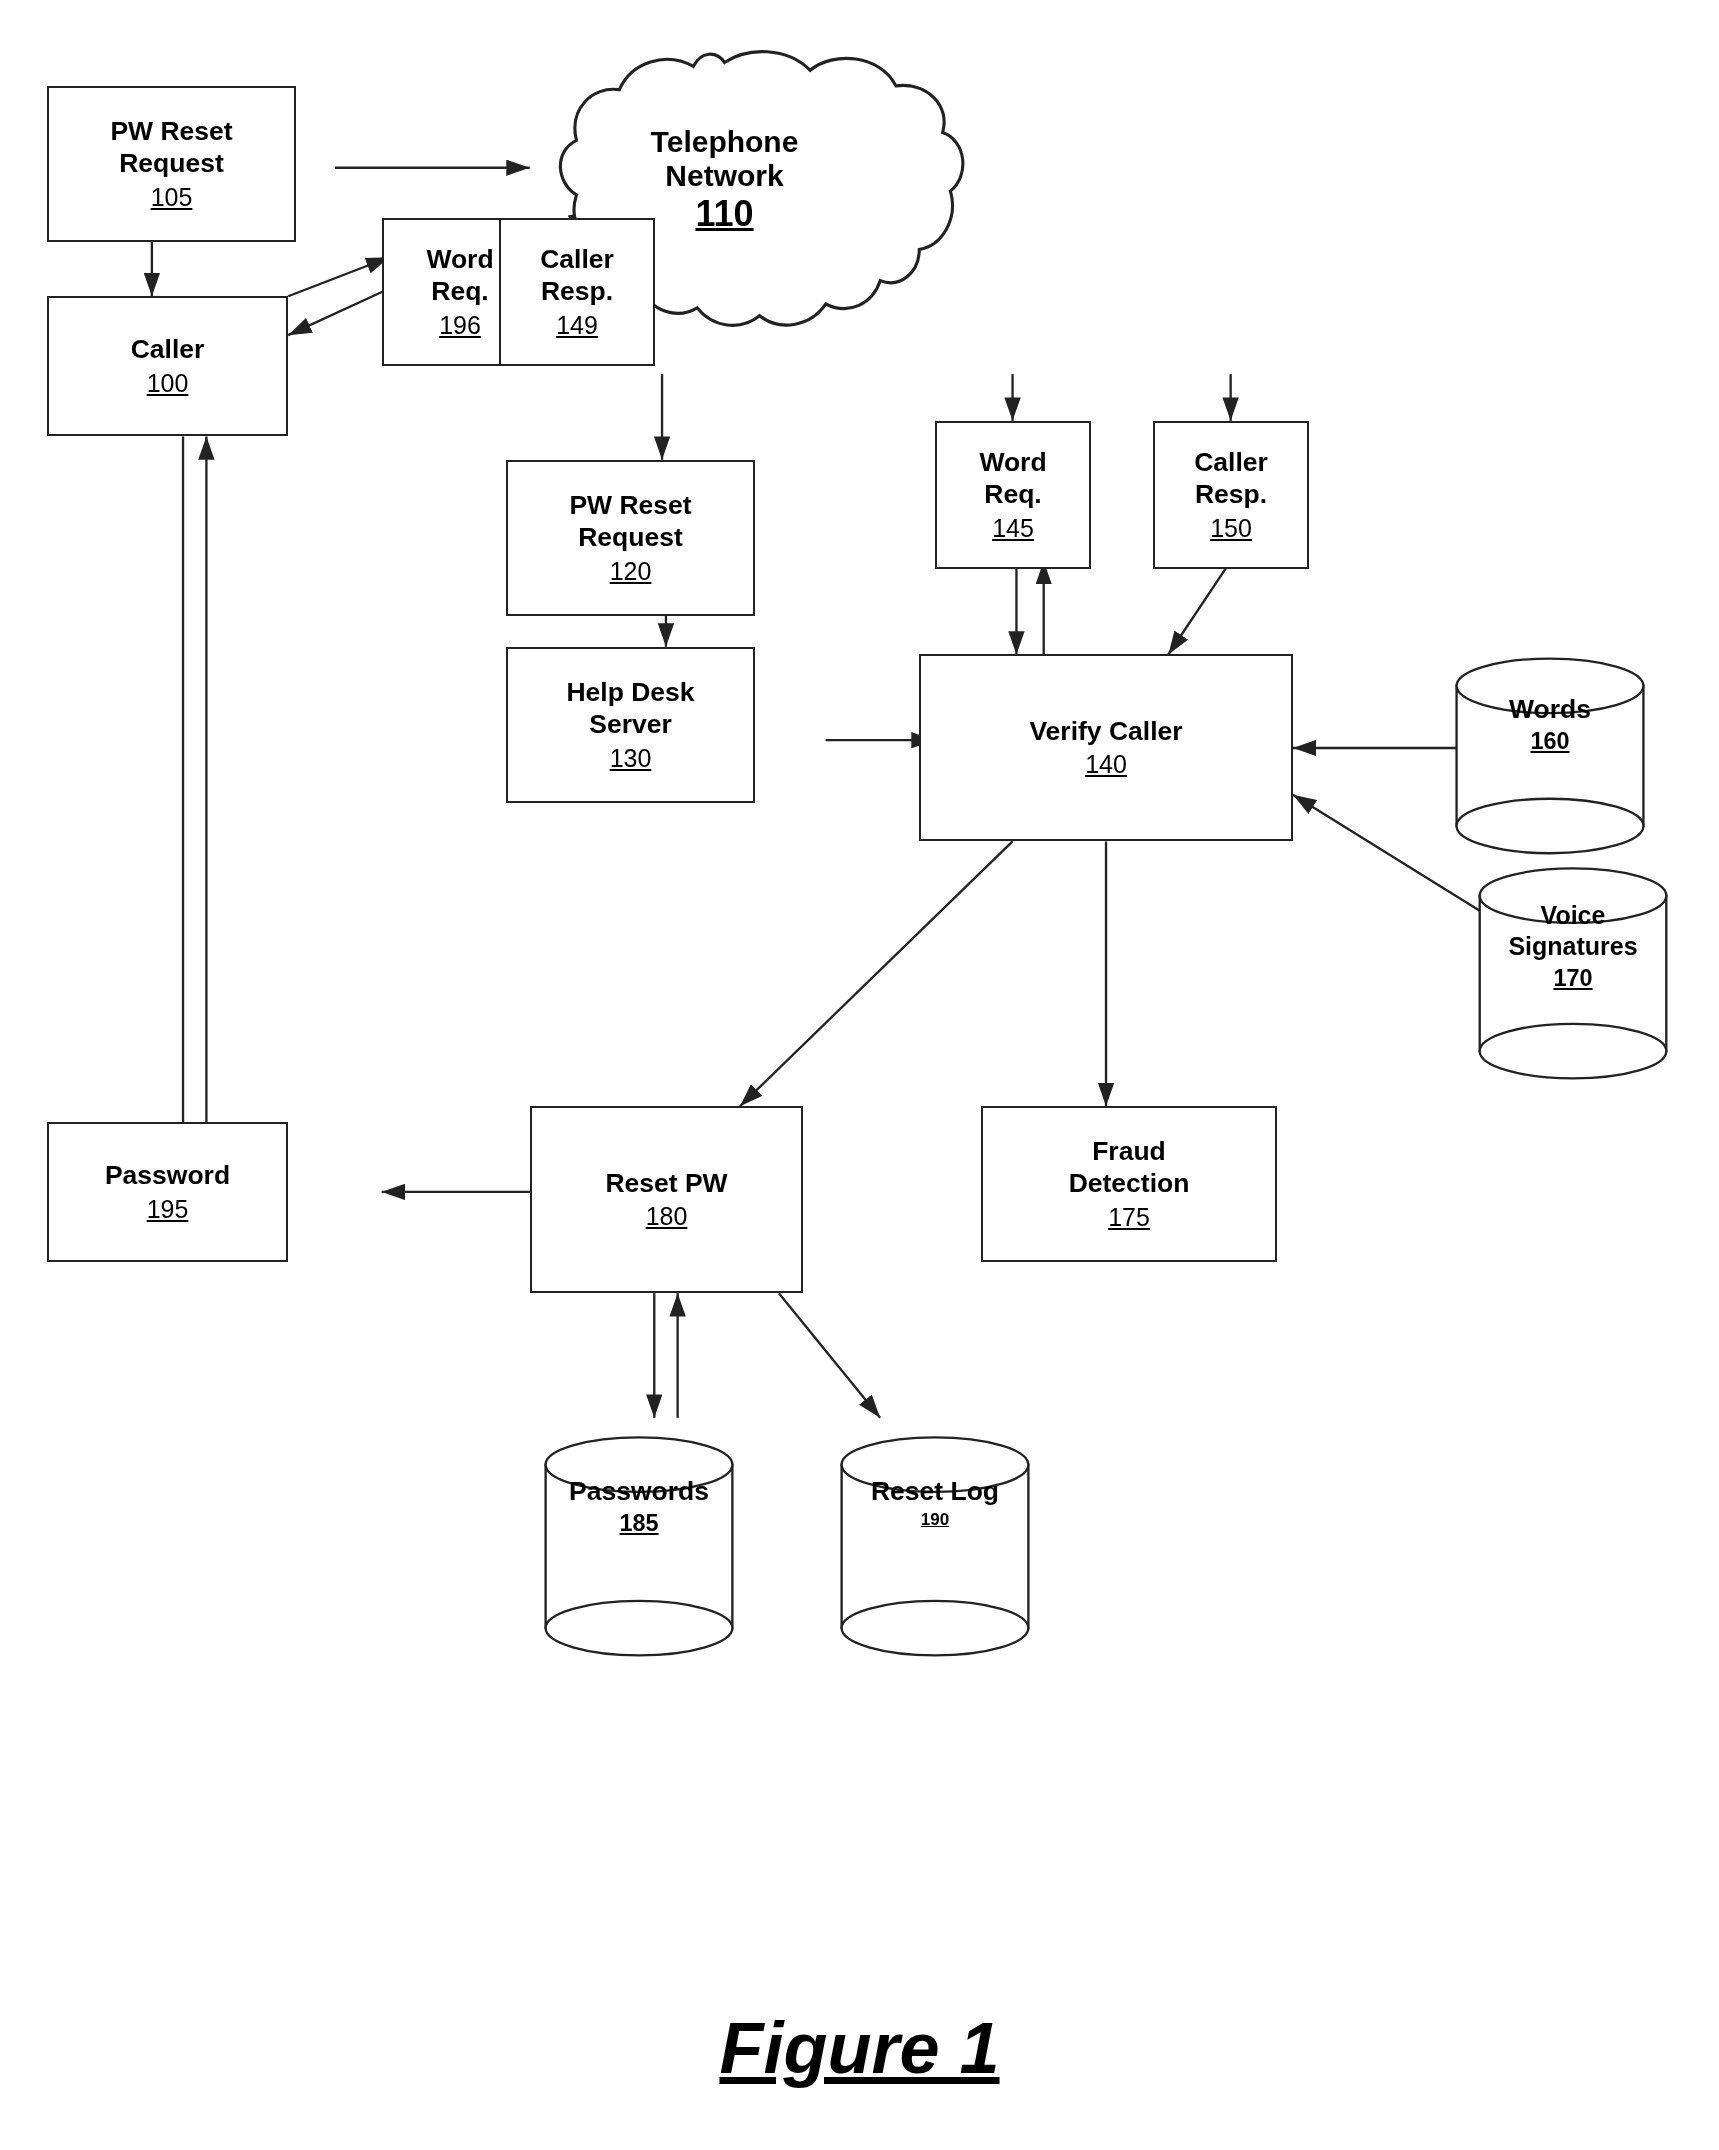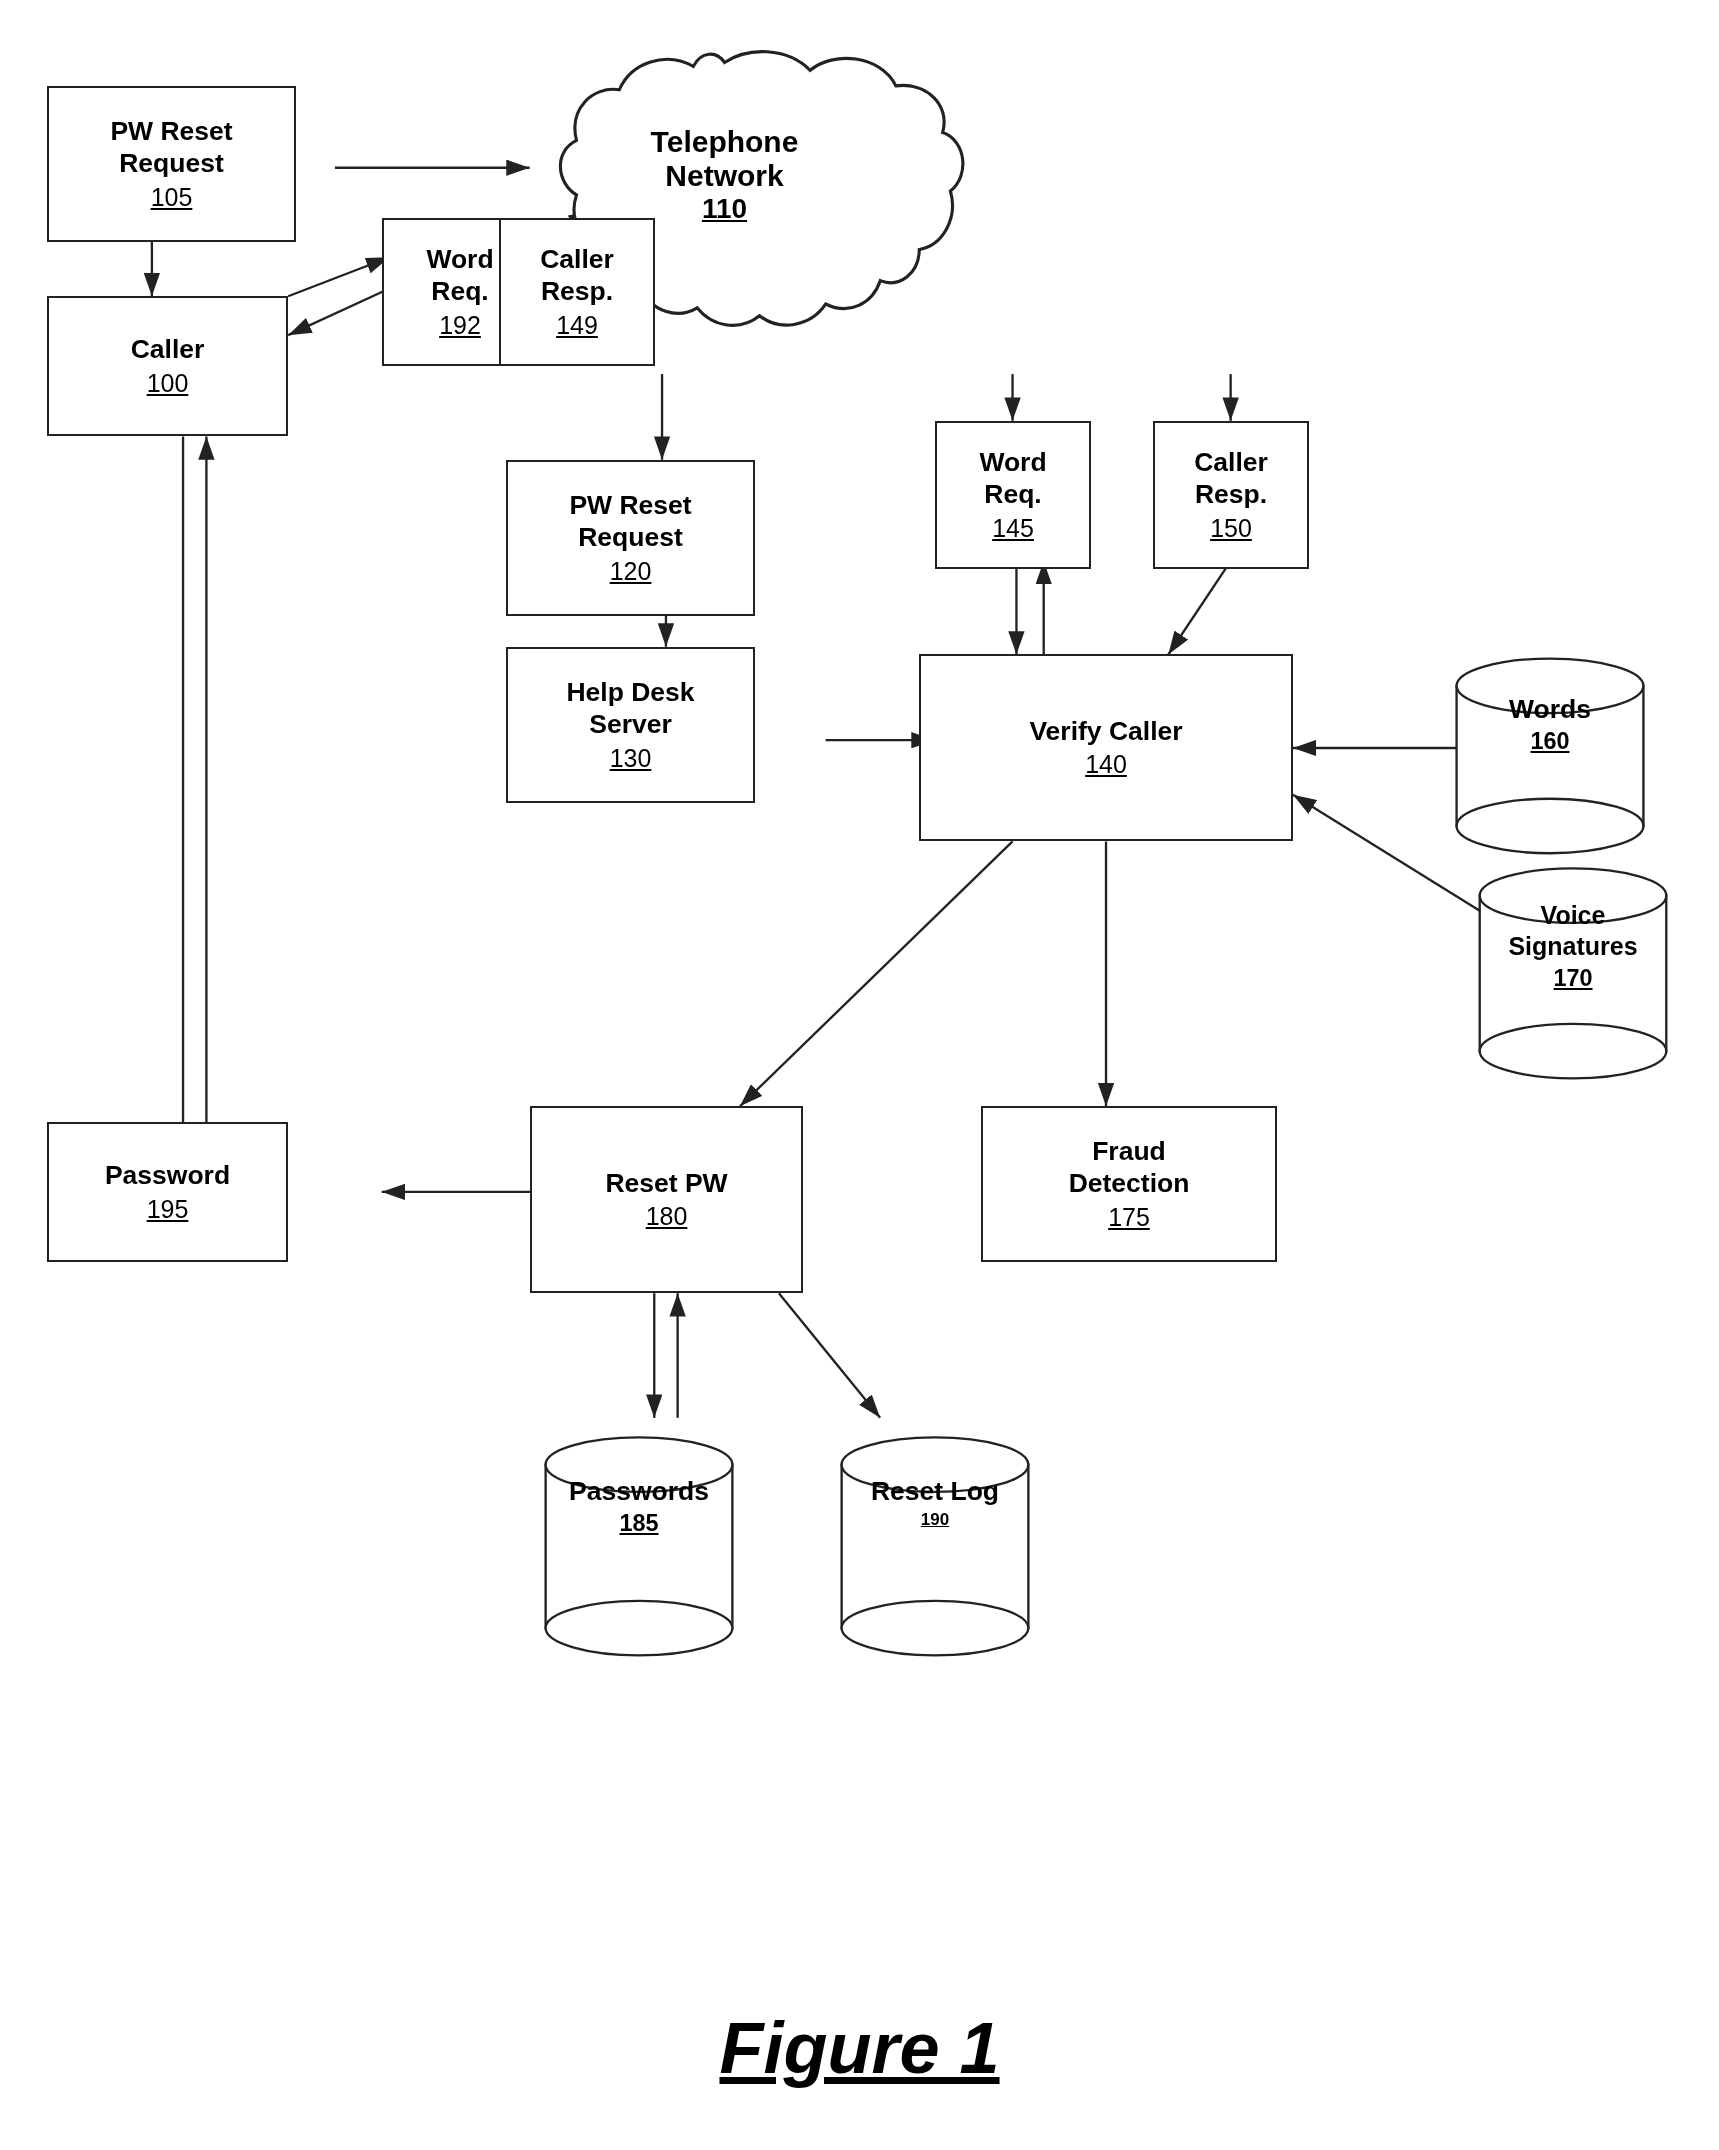--- a/index.html
+++ b/index.html
@@ -167,34 +167,34 @@
                C 175 325, 150 300, 155 270
                C 125 260, 110 230, 120 200
                C 95 185, 90 145, 120 130
                C 110 90, 140 60, 175 65
                C 190 30, 235 15, 270 35
                C 280 15, 300 15, 310 30 Z" fill="white" stroke="#222" stroke-width="4"></path>
     </svg>
     <div class="cloud-label" style="top:86px; left:0; width:483px;">
       <span style="white-space:pre-line; font-size:30px; font-weight:bold;">Telephone
 Network</span>
-      <span class="cyl-id" style="font-size:28px; text-decoration:underline; display:block;">110</span>
+      <span class="cyl-id" style="font-size:36px; text-decoration:underline; display:block;">110</span>
     </div>
   </div>
 
   <div class="box" style="left:47px; top:86px; width:249px; height:156px;">
     <span class="box-title" style="white-space:pre-line;">PW Reset
 Request</span>
     <span class="box-id">105</span>
   </div>
 
   <div class="box" style="left:382px; top:218px; width:156px; height:148px;">
     <span class="box-title" style="white-space:pre-line;">Word
 Req.</span>
-    <span class="box-id">192</span>
+    <span class="box-id">196</span>
   </div>
 
   <div class="box" style="left:499px; top:218px; width:156px; height:148px;">
     <span class="box-title" style="white-space:pre-line;">Caller
 Resp.</span>
     <span class="box-id">149</span>
   </div>
 
   <div class="box" style="left:47px; top:296px; width:241px; height:140px;">
     <span class="box-title">Caller</span>

